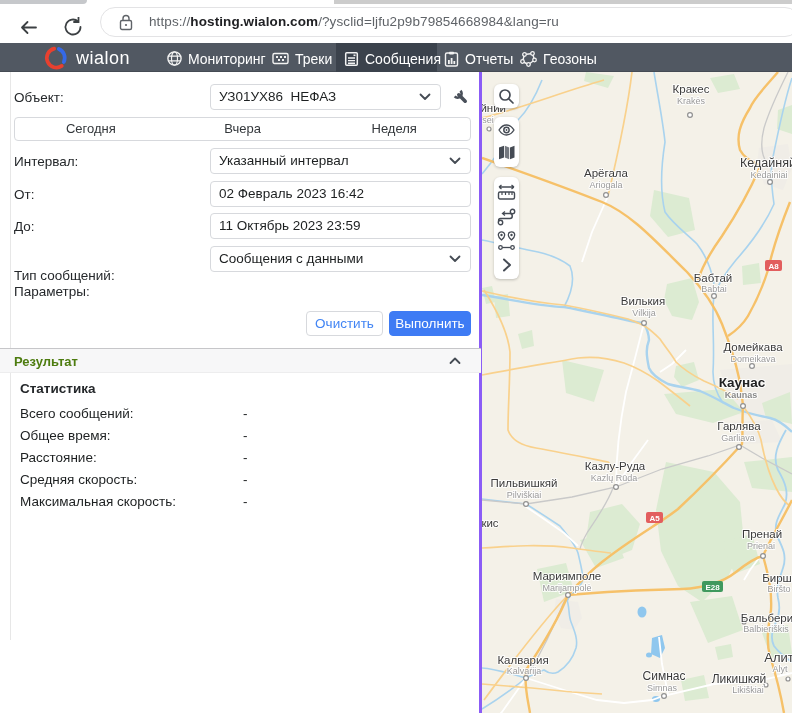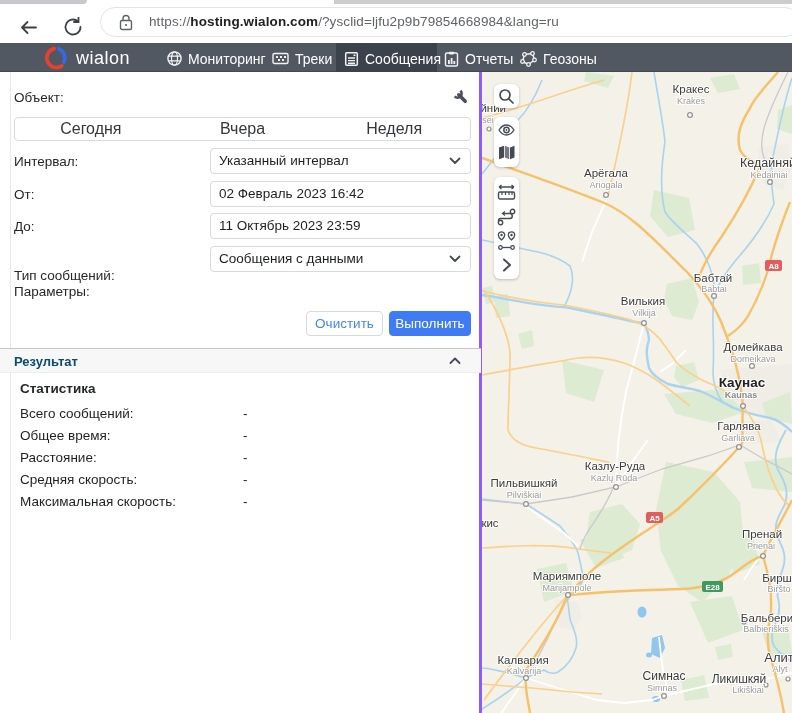--- a/index.html
+++ b/index.html
@@ -24,26 +24,26 @@
 #tab-active { position:absolute; left:336px; top:0; width:101px; height:29px; background:#3b424c; }
 
 
 #panel { left:0; top:72px; width:482px; height:641px; background:#fff; border-right:3px solid #8b5cf6; }
 #panel .vline { position:absolute; left:10px; top:0; width:1px; height:568px; background:#e7e7e7; }
 .lbl { position:absolute; left:14px; font-size:13.5px; color:#25282b; }
 .inp { position:absolute; left:210px; width:261px; height:26px; border:1px solid #d7d9dd; border-radius:4px; background:#fff;
        font-size:13.5px; color:#1d2021; line-height:24px; padding-left:8px; white-space:nowrap; }
 .caret { position:absolute; right:9px; top:8px; }
 #tabsrow { position:absolute; left:14px; top:45px; width:457px; height:24px; border:1px solid #d7d9dd; border-radius:4px; display:flex; }
-#tabsrow div { flex:1; text-align:center; font-size:16px; color:#33373b; line-height:22px; }
+#tabsrow div { flex:1; text-align:center; font-size:13px; color:#33373b; line-height:22px; }
 .btn { position:absolute; top:239px; height:25px; border-radius:4px; font-size:13.5px; text-align:center; line-height:23px; }
 #btn-clear { left:306px; width:77px; background:#fff; border:1px solid #d7d9dd; color:#4285f4; }
 #btn-exec { left:389px; width:82px; background:#3e7bf4; border:1px solid #3e7bf4; color:#fff; }
 #resbar { position:absolute; left:0px; top:276px; width:481px; height:25px; background:#f7f7f8; border-top:1px solid #c6c6c9; border-bottom:1px solid #ededee;}
-#resbar span { position:absolute; left:14px; top:5px; font-size:13px; font-weight:bold; color:#0c4a6e; }
+#resbar span { position:absolute; left:14px; top:5px; font-size:13px; font-weight:bold; color:#4d7c0f; }
 .stat-l { position:absolute; left:20px; font-size:13.5px; color:#1d2021; }
 .stat-v { position:absolute; left:243px; font-size:13.5px; color:#1d2021; }
 
 
 #map { left:482px; top:72px; width:310px; height:641px; background:#f4f1e8; }
 .mapctl { position:absolute; background:#fff; border-radius:6px; box-shadow:0 1px 3px rgba(0,0,0,0.22); }
 </style>
 </head>
 <body>
 <div id="page">
@@ -124,20 +124,25 @@
           <circle cx="8.5" cy="13.5" r="1.8" fill="#515862" stroke="#f2f2f2" stroke-width="1.3"></circle>
           <circle cx="2.5" cy="10.5" r="1.8" fill="#515862" stroke="#f2f2f2" stroke-width="1.3"></circle>
         </svg>
       Геозоны
     </div>
   </div>
 
   <div id="panel" class="abs">
     <div class="vline"></div>
     <div class="lbl" style="top:18px;">Объект:</div>
+    <div class="inp" style="top:12px; width:231px;">УЗ01УХ86&nbsp; НЕФАЗ
+      <svg class="caret" width="12" height="8" viewBox="0 0 12 8">
+          <path d="M1.5 1.5 L6 6 L10.5 1.5" fill="none" stroke="#454b54" stroke-width="1.8" stroke-linecap="round" stroke-linejoin="round"></path>
+        </svg>
+    </div>
     <svg class="abs" style="left:451px;top:15px" width="18" height="18" viewBox="0 0 18 18">
       <path d="M9.4 3.7 A 3.9 3.9 0 1 1 3.7 9.4" fill="none" stroke="#49505a" stroke-width="2.7"></path>
       <path d="M7.8 7.8 L14.2 14.2" stroke="#49505a" stroke-width="3.6" stroke-linecap="round" fill="none"></path>
     </svg>
     <div id="tabsrow">
         <div>Сегодня</div>
         <div>Вчера</div>
         <div>Неделя</div>
       </div>
 

